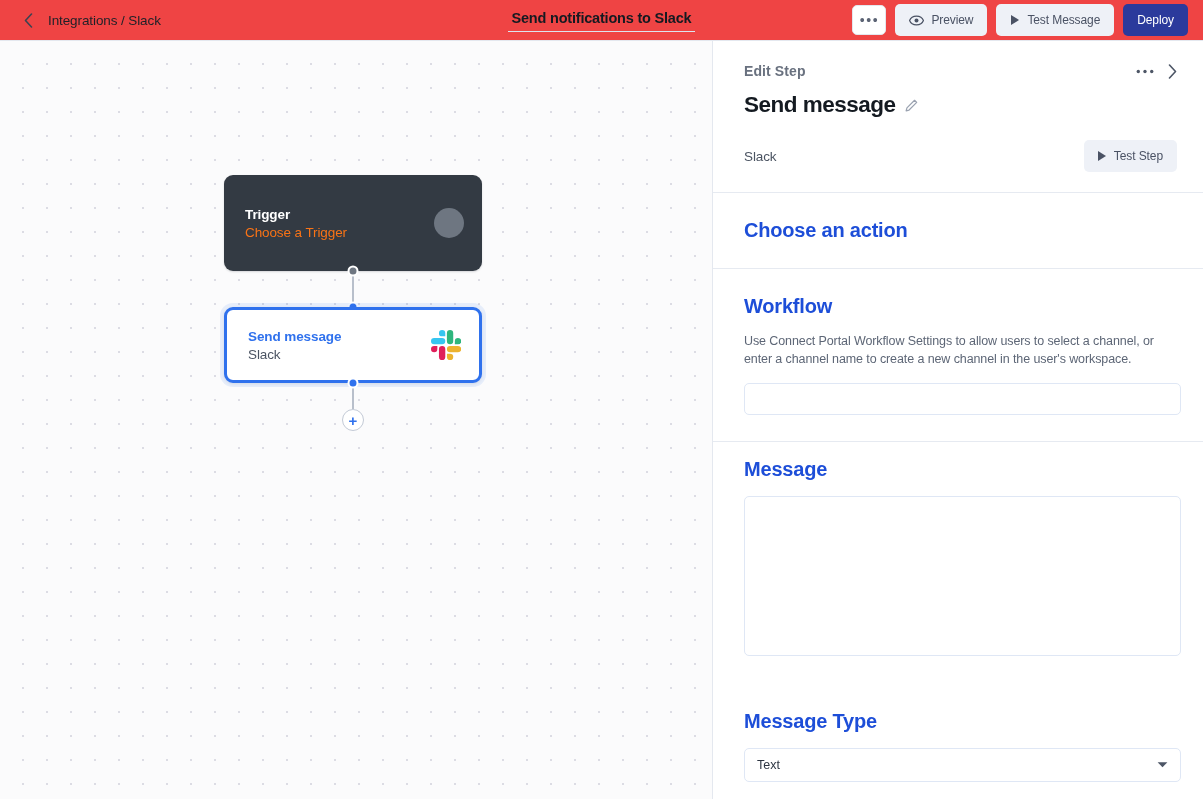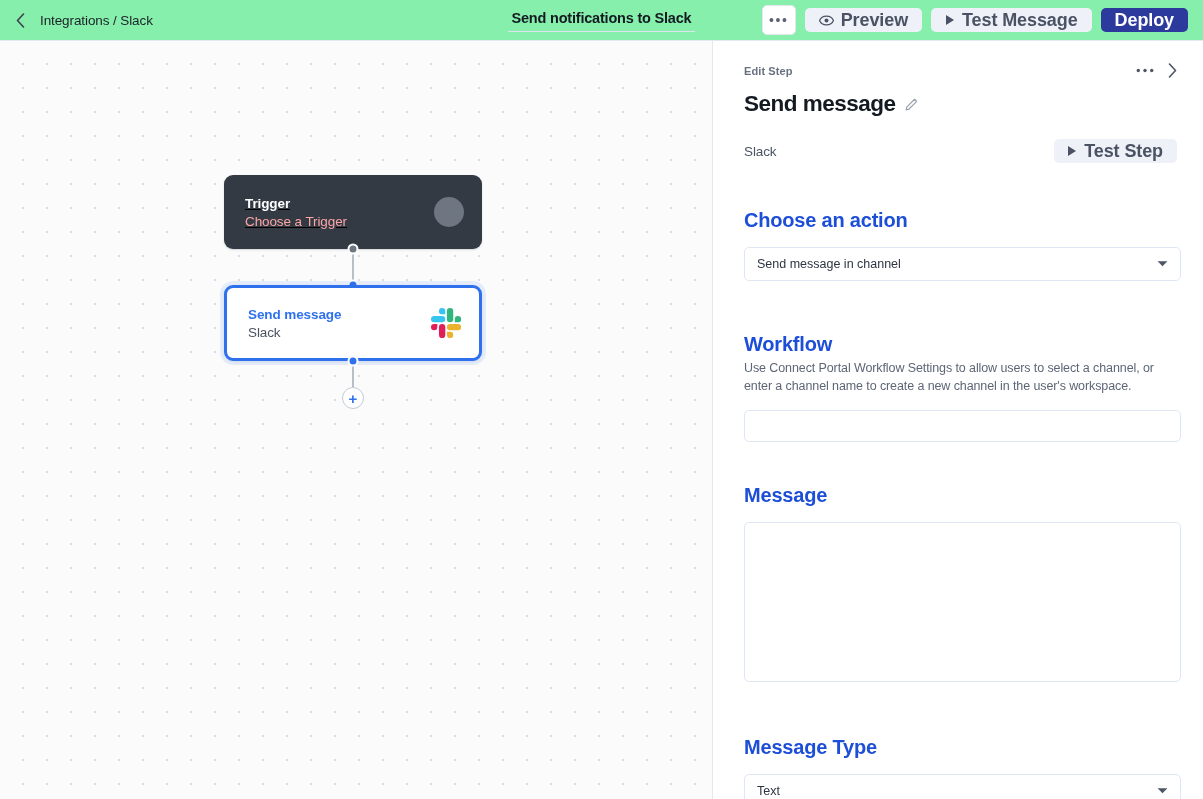--- a/index.html
+++ b/index.html
@@ -9,24 +9,24 @@
     background: #ffffff;
     overflow: hidden;
     -webkit-font-smoothing: antialiased;
   }
   .app { position: relative; width: 1203px; height: 799px; display: flex; flex-direction: column; }
 
   
   .topbar {
     position: relative;
     height: 41px; min-height: 41px;
-    background: #86efac;
+    background: #ef4444;
     border-bottom: 1px solid #e4e8ef;
     display: flex; align-items: center;
-    padding: 0 15px 0 9px;
+    padding: 0 15px 0 17px;
   }
   .back-btn {
     width: 22px; height: 22px;
     display: flex; align-items: center; justify-content: center;
     color: #3c4351; cursor: pointer; border-radius: 4px;
   }
   .breadcrumb {
     margin-left: 9px;
     font-size: 13.5px;
     color: #1c2128;
@@ -48,23 +48,23 @@
     cursor: text;
     white-space: nowrap;
   }
   .top-actions {
     margin-left: auto;
     display: flex; align-items: center; gap: 9px;
   }
   .btn {
     display: inline-flex; align-items: center; justify-content: center;
     gap: 7px;
-    height: 24px; padding: 0 13px;
+    height: 32px; padding: 0 13px;
     border-radius: 5px;
-    font-size: 18px; font-weight: bold;
+    font-size: 12px; font-weight: normal;
     letter-spacing: -0.1px;
     cursor: pointer; white-space: nowrap;
     border: 1px solid transparent;
   }
   .btn-ghost-sq {
     width: 34px; height: 30px; padding: 0;
     border: 1px solid #e3e7ee; background: #fff; color: #5b6374;
     border-radius: 5px;
     display: inline-flex; align-items: center; justify-content: center;
     cursor: pointer;
@@ -92,35 +92,34 @@
   .node {
     position: relative;
     width: 258px;
     border-radius: 9px;
     padding: 17px 18px 17px 21px;
     display: flex; align-items: center;
     cursor: pointer;
   }
   .node-trigger {
     background: #333a43;
-    height: 74px;
+    height: 96px;
     box-shadow: 0 1px 2px rgba(16,24,40,.16);
-    text-decoration: underline;
   }
   .node-selected {
     background: #ffffff;
     height: 76px;
     border: 3px solid #2f71ed;
     box-shadow: 0 0 0 4px rgba(47,113,237,.10), 0 1px 3px rgba(16,24,40,.10);
   }
   .node-text { display: flex; flex-direction: column; gap: 3px; flex: 1; min-width: 0; }
   .node-title { font-size: 13.5px; font-weight: bold; letter-spacing: -0.1px; }
   .node-sub { font-size: 13.5px; letter-spacing: -0.1px; }
   .node-trigger .node-title { color: #ffffff; }
-  .node-trigger .node-sub { color: #fca5a5; }
+  .node-trigger .node-sub { color: #f97316; }
   .node-selected .node-title { color: #2f71ed; }
   .node-selected .node-sub { color: #4c5costa; color: #4b5462; }
 
   .avatar-placeholder {
     width: 30px; height: 30px; border-radius: 50%;
     background: #6e7681; flex: none;
   }
   .slack-logo { width: 30px; height: 30px; flex: none; }
 
   .connector {
@@ -151,40 +150,40 @@
   .panel {
     flex: 1; min-width: 0;
     background: #ffffff;
     border-left: 1px solid #e4e8ef;
     display: flex; flex-direction: column;
     overflow-y: auto;
   }
   .panel-head { padding: 22px 26px 20px 31px; }
   .panel-head-row { display: flex; align-items: center; }
   .eyebrow {
-    font-size: 11px; font-weight: bold; color: #6a7policy; color: #69717f;
+    font-size: 14px; font-weight: bold; color: #6a7policy; color: #69717f;
     letter-spacing: 0.1px;
   }
   .head-icons { margin-left: auto; display: flex; align-items: center; gap: 14px; color: #4d5666; }
   .icon-btn { cursor: pointer; display: inline-flex; align-items: center; justify-content: center; }
   .step-title-row { display: flex; align-items: center; gap: 9px; margin-top: 13px; }
   .step-title { font-size: 22.5px; font-weight: bold; color: #141a21; letter-spacing: -0.5px; }
   .pencil { color: #9aa2b0; cursor: pointer; display: inline-flex; }
   .meta-row { display: flex; align-items: center; margin-top: 22px; }
   .meta-app { font-size: 13.5px; color: #4b5462; letter-spacing: -0.1px; }
   .test-step-btn { margin-left: auto; padding-left: 12px; }
 
   .divider { height: 1px; background: #e6eaf1; width: 100%; }
 
   .section { padding: 26px 22px 26px 31px; }
   .section-label {
     font-size: 20px; font-weight: bold; color: #1d4ed8; letter-spacing: -0.2px;
   }
   .section-desc {
-    margin-top: 3px;
+    margin-top: 14px;
     font-size: 12.5px; color: #5d6676; line-height: 1.45; letter-spacing: -0.1px;
     max-width: 438px;
   }
   .field-select {
     margin-top: 15px;
     height: 34px; width: 100%;
     border: 1px solid #dfe7f5; border-radius: 5px;
     background: #ffffff;
     display: flex; align-items: center;
     padding: 0 12px;
@@ -341,28 +340,20 @@
             </svg>
             <span>Test Step</span>
           </div>
         </div>
       </div>
 
       <div class="divider"></div>
 
       <div class="section">
         <div class="section-label">Choose an action</div>
-        <div class="field-select">
-          <span>Send message in channel</span>
-          <span class="caret">
-            <svg width="11" height="7" viewBox="0 0 11 7">
-              <path d="M0.6 1.2h9.8L5.5 6.2Z" fill="#4d5666"></path>
-            </svg>
-          </span>
-        </div>
       </div>
 
       <div class="divider"></div>
 
       <div class="section">
         <div class="section-label">Workflow</div>
         <div class="section-desc">Use Connect Portal Workflow Settings to allow users to select a channel, or enter a channel name to create a new channel in the user's workspace.</div>
         <input class="field-input" type="text" placeholder="" style="">
       </div>
 

